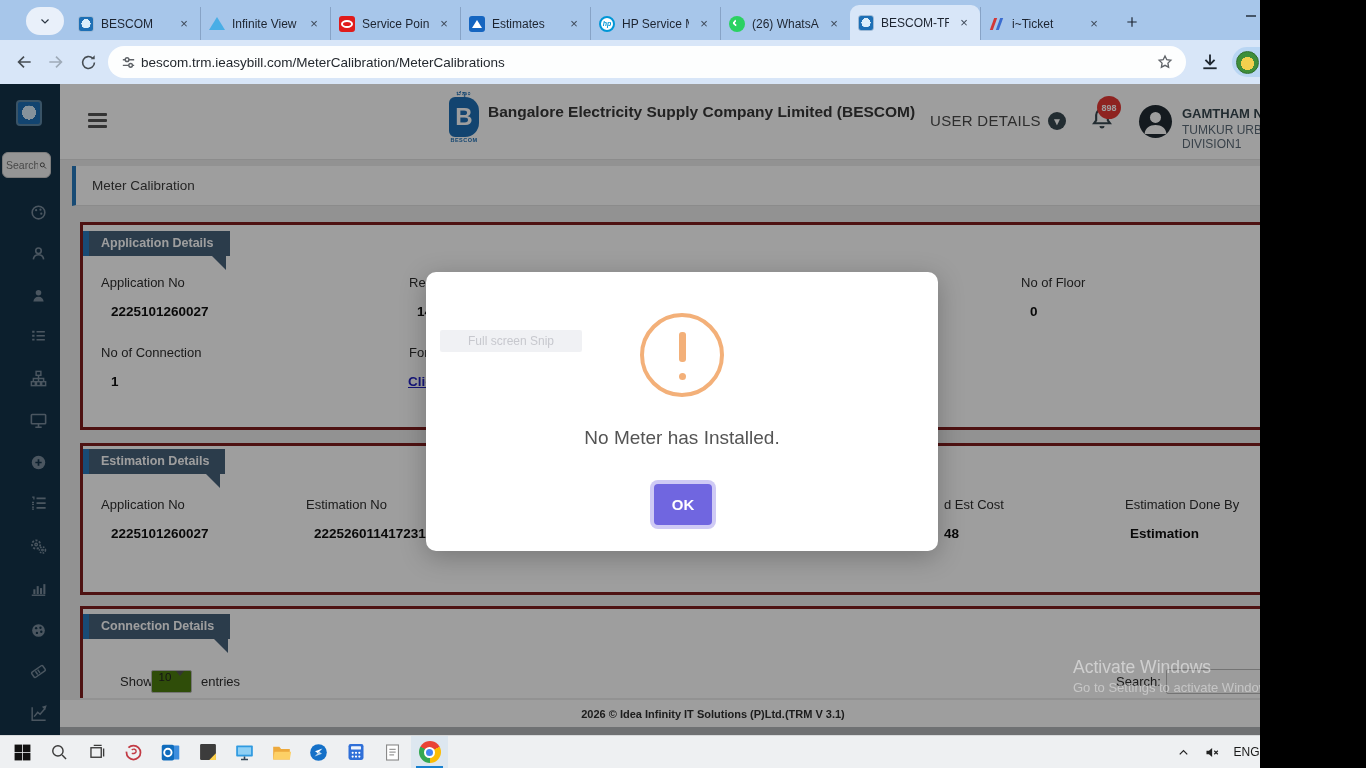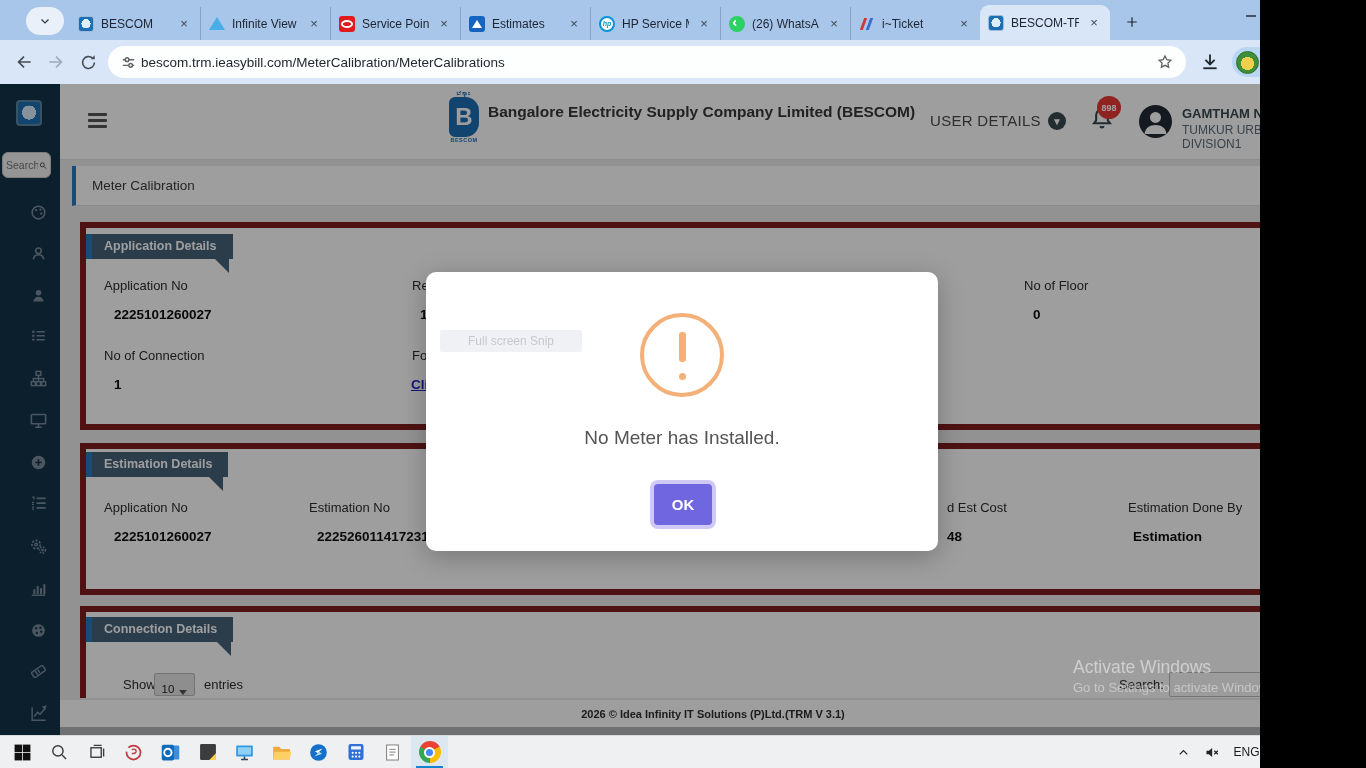--- a/index.html
+++ b/index.html
@@ -64,28 +64,28 @@
   .bellwrap{position:absolute;left:1028px;top:18px;width:30px;height:34px;}
   .bellbadge{position:absolute;left:1037px;top:12px;min-width:24px;height:23px;border-radius:50%;background:#e53935;color:#fff;font-size:9px;font-weight:bold;display:flex;align-items:center;justify-content:center;}
   .avatar{position:absolute;left:1079px;top:21px;width:33px;height:33px;border-radius:50%;background:#212b33;overflow:hidden;}
   .uname{position:absolute;left:1122px;top:22px;font-size:13px;font-weight:bold;color:#37474f;}
   .udiv{position:absolute;left:1122px;top:39px;font-size:12px;color:#5c6b78;}
 
   .titlebar{position:absolute;left:72px;top:82px;width:1262px;height:40px;background:#fff;border-left:4px solid #2779bd;border-bottom:1px solid #e0e0e0;}
   .titletext{position:absolute;left:16px;top:12px;font-size:13.5px;color:#3c3c3c;}
   .backbtn{position:absolute;right:15px;top:8px;width:35px;height:24px;background:#28a745;border-radius:3px;color:#fff;font-size:11.5px;display:flex;align-items:center;justify-content:center;}
 
-  .card{position:absolute;left:80px;width:1250px;background:#fff;border:6px solid #7f1d1d;}
+  .card{position:absolute;left:80px;width:1250px;background:#fff;border:3px solid #7f1d1d;}
   .badge{position:absolute;left:0;display:inline-block;background:#46617a;border-left:6px solid #2779bd;color:#fff;font-size:12.5px;font-weight:bold;padding:5px 16px 6px 12px;}
   .badgetail{position:absolute;width:15px;height:15px;background:#46617a;clip-path:polygon(0 0,100% 0,100% 100%);}
   .flabel{position:absolute;font-size:13px;color:#2e2e2e;white-space:nowrap;}
   .fvalue{position:absolute;font-size:13.5px;font-weight:bold;color:#101010;white-space:nowrap;}
   .flink{color:#2222c4;text-decoration:underline;}
 
-  .showsel{position:absolute;width:41px;height:23px;border:1px solid #bbb;background:#e5e5e5;border-radius:2px;display:flex;align-items:flex-end;justify-content:center;gap:5px;font-size:11.5px;color:#222;}
+  .showsel{position:absolute;width:41px;height:23px;border:1px solid #bbb;background:#4d7c0f;border-radius:2px;display:flex;align-items:flex-start;justify-content:center;gap:5px;font-size:11.5px;color:#222;}
   .showsel i{width:0;height:0;border-left:4px solid transparent;border-right:4px solid transparent;border-top:5px solid #555;}
   .dtsearch{position:absolute;width:127px;height:25px;border:1px solid #bbb;background:#fcfcfc;border-radius:2px;}
   .dtsearch input{width:100%;height:100%;border:none;outline:none;background:transparent;}
 
   .footer{position:absolute;left:60px;top:616px;width:1306px;height:27px;background:#fff;display:flex;align-items:center;justify-content:center;}
   .footer span{font-size:11px;font-weight:bold;color:#2f2f2f;}
   .botstrip{position:absolute;left:60px;top:643px;width:1306px;height:8px;background:#b4b7ba;}
 
   .dim{position:absolute;left:0;top:0;width:1366px;height:651px;background:rgba(0,0,0,.38);z-index:50;}
   .watermark{position:absolute;z-index:55;color:rgba(255,255,255,.5);}
@@ -152,28 +152,28 @@
       <span class="tlabel">HP Service M</span>
       <span class="tclose"></span>
     </div>
     <div class="tab inactive">
       <span class="fav fav-wa">
           <i></i>
         </span>
       <span class="tlabel">(26) WhatsA</span>
       <span class="tclose"></span>
     </div>
+    <div class="tab active">
+      <span class="fav fav-bescom"></span>
+      <span class="tlabel">BESCOM-TR</span>
+      <span class="tclose"></span>
+    </div>
     <div class="tab inactive">
       <span class="fav fav-it"></span>
       <span class="tlabel">i~Ticket</span>
-      <span class="tclose"></span>
-    </div>
-    <div class="tab active">
-      <span class="fav fav-bescom"></span>
-      <span class="tlabel">BESCOM-TR</span>
       <span class="tclose"></span>
     </div>
 
     <div class="newtab">
       <svg width="14" height="14" viewBox="0 0 24 24">
           <path d="M12 4v16M4 12h16" stroke="#1c2430" stroke-width="2" fill="none"></path>
         </svg>
     </div>
 
     <div class="winctl">

